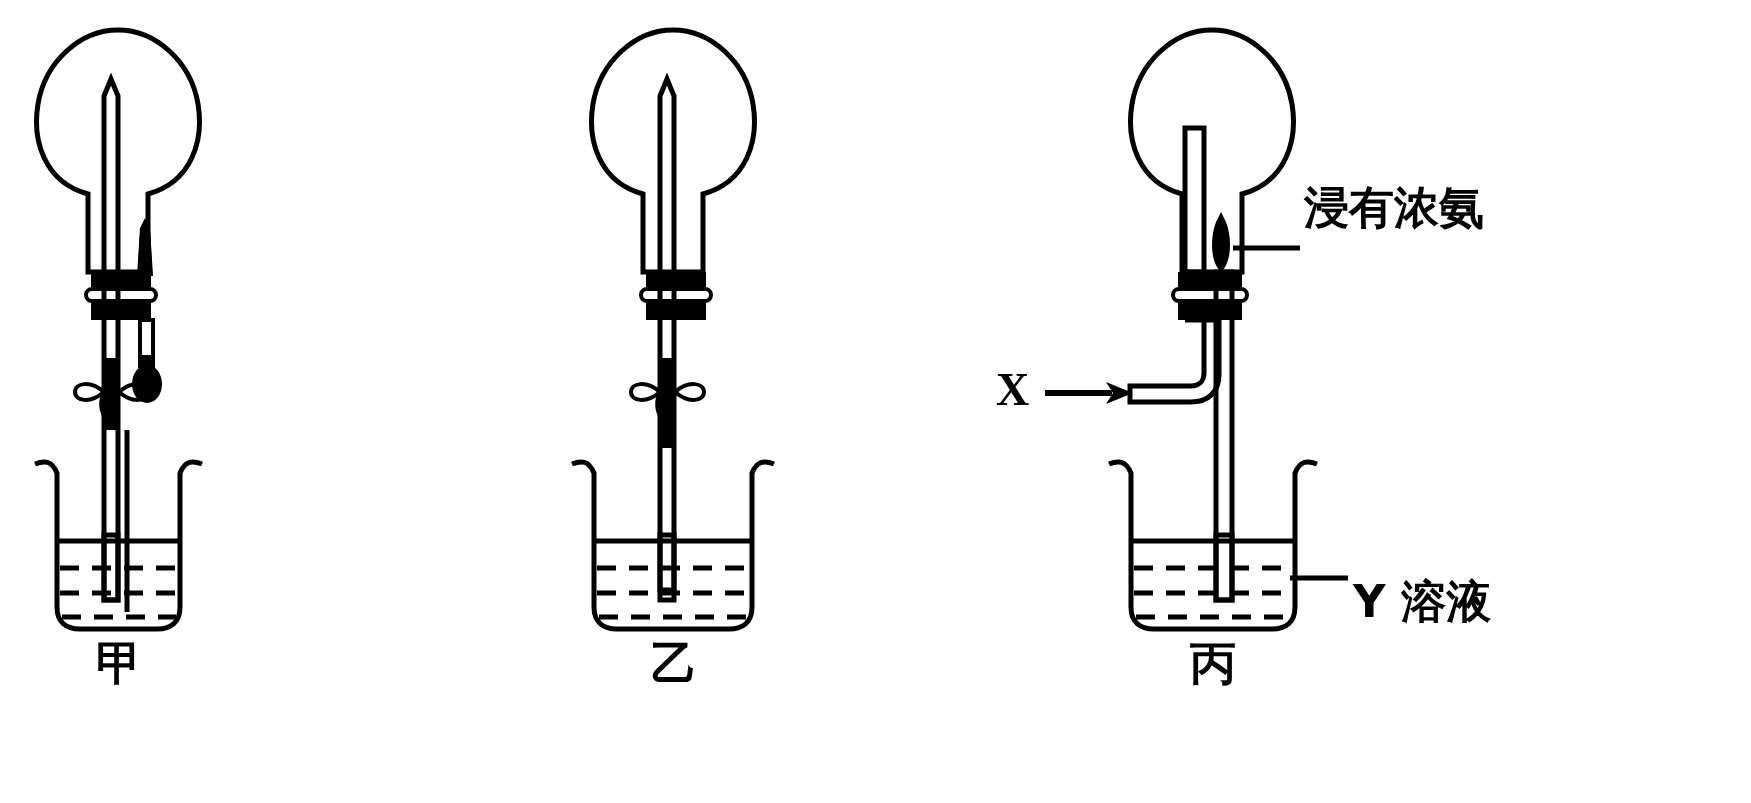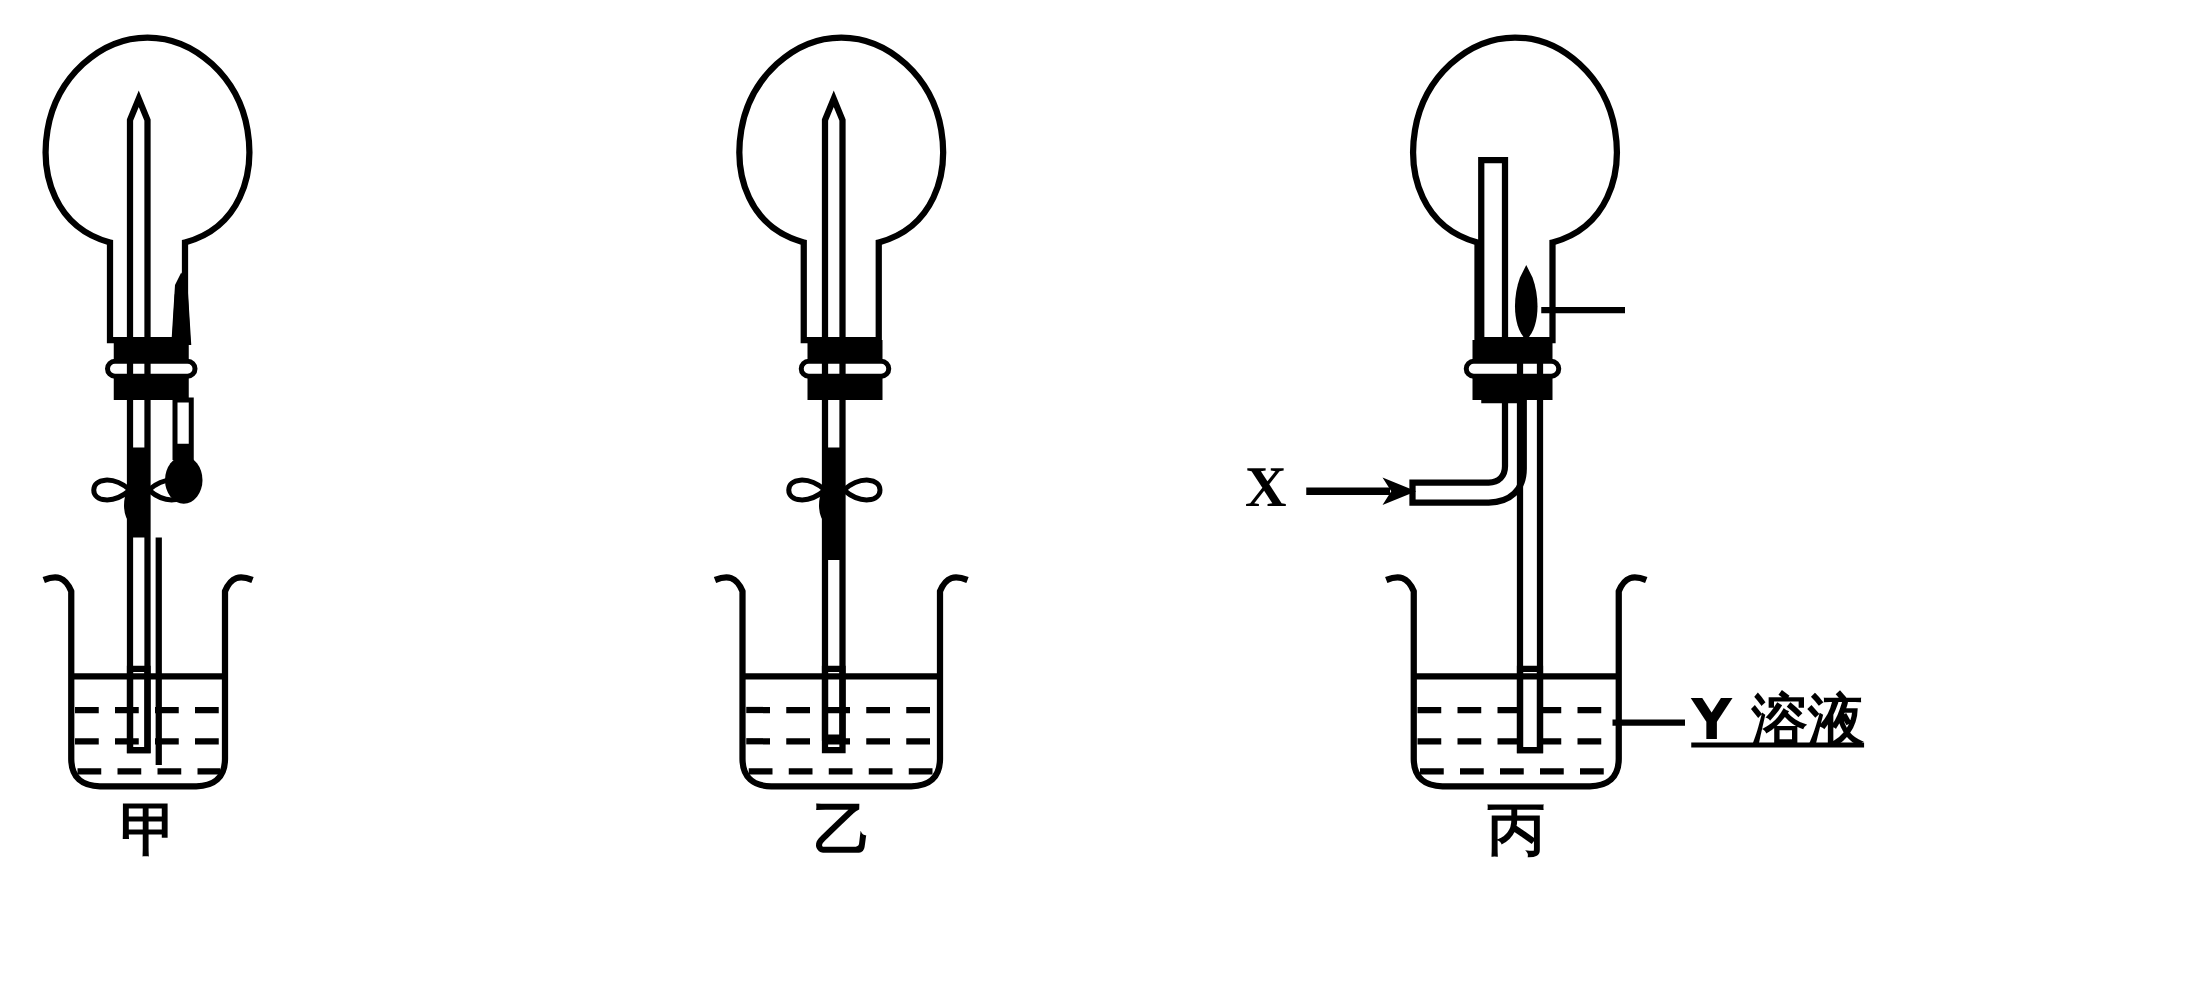--- a/index.html
+++ b/index.html
@@ -264,19 +264,20 @@
       <path class="solid" d="M 1106 382 L 1133 393 L 1106 404 L 1113 393 Z"></path>
     </g>
   </svg>
 
   <div class="lbl apparatus-name cjk-label" style="left: 96px; top: 640px;">甲</div>
 
   <div class="lbl apparatus-name cjk-label" style="left: 651px; top: 640px;">乙</div>
 
   <div class="lbl apparatus-name cjk-label" style="left: 1190px; top: 640px;">丙</div>
 
+  <div class="lbl callout-text cjk-label" style="left: 1304px; top: 183px;">浸有浓氨</div>
 
 
   <div class="lbl mono-letter" style="left: 996px; top: 367px;">X</div>
 
-  <div class="lbl y-sol cjk-label" style="left: 1353px; top: 553px; text-decoration: underline;">Y 溶液</div>
+  <div class="lbl y-sol cjk-label" style="left: 1353px; top: 579px;">Y 溶液</div>
 
 </div>
 
 </body></html>

